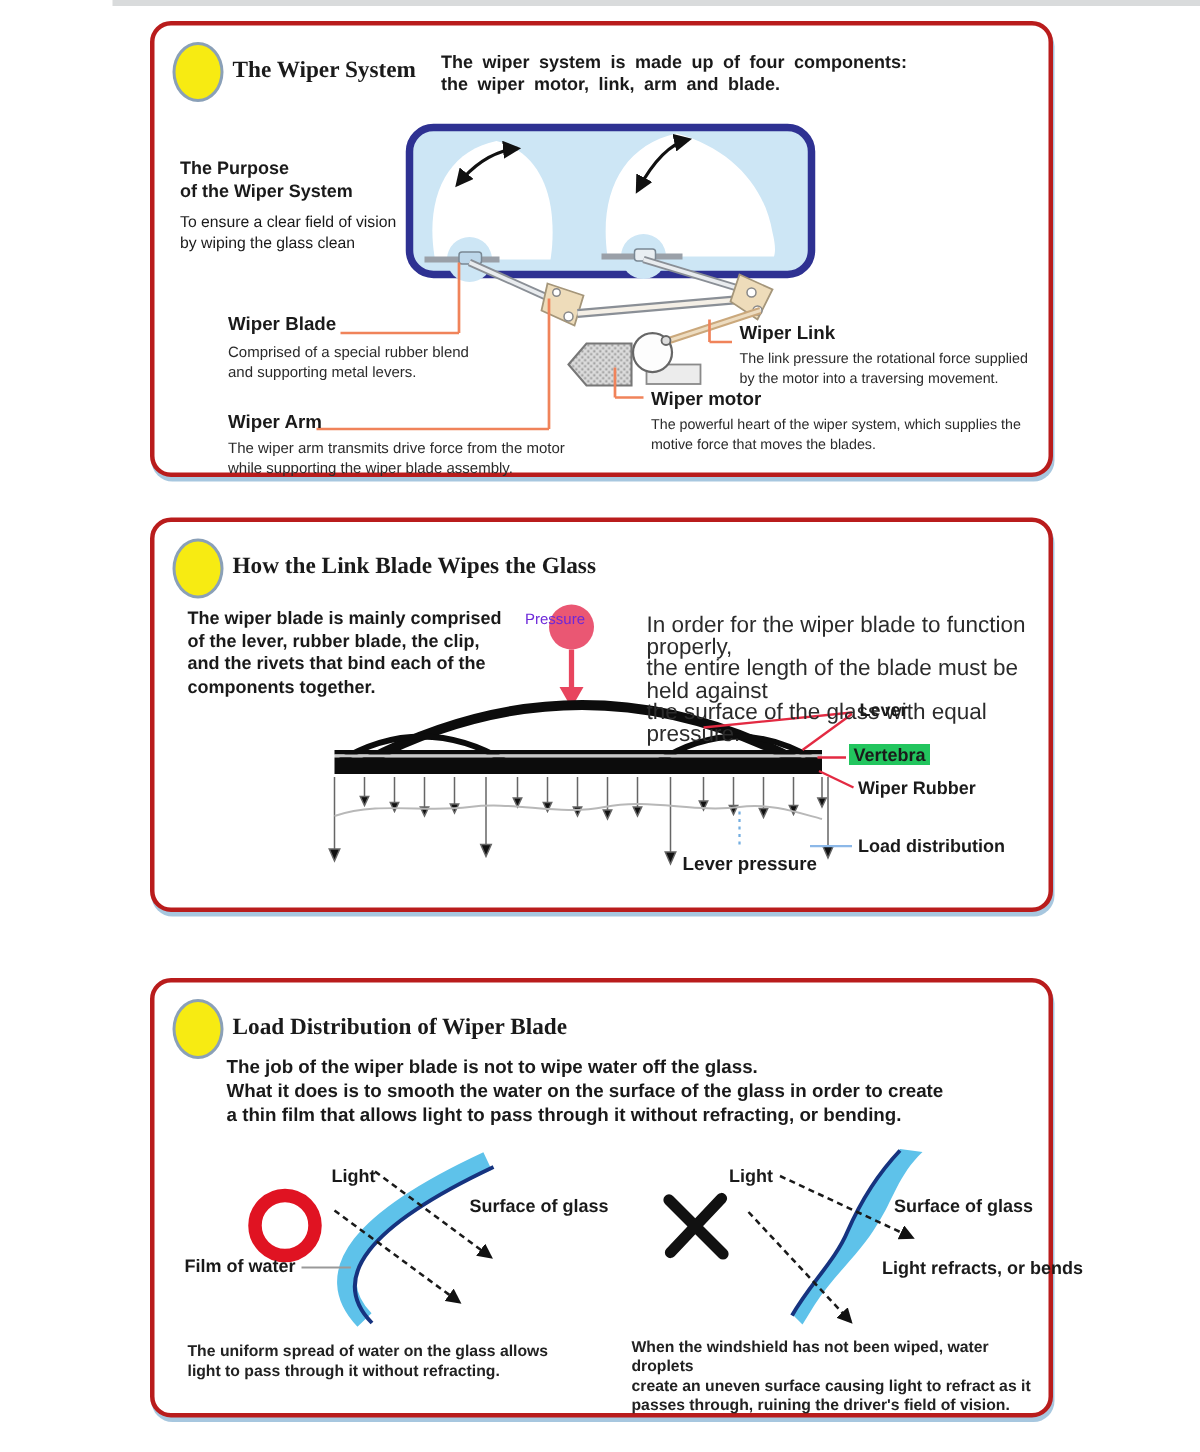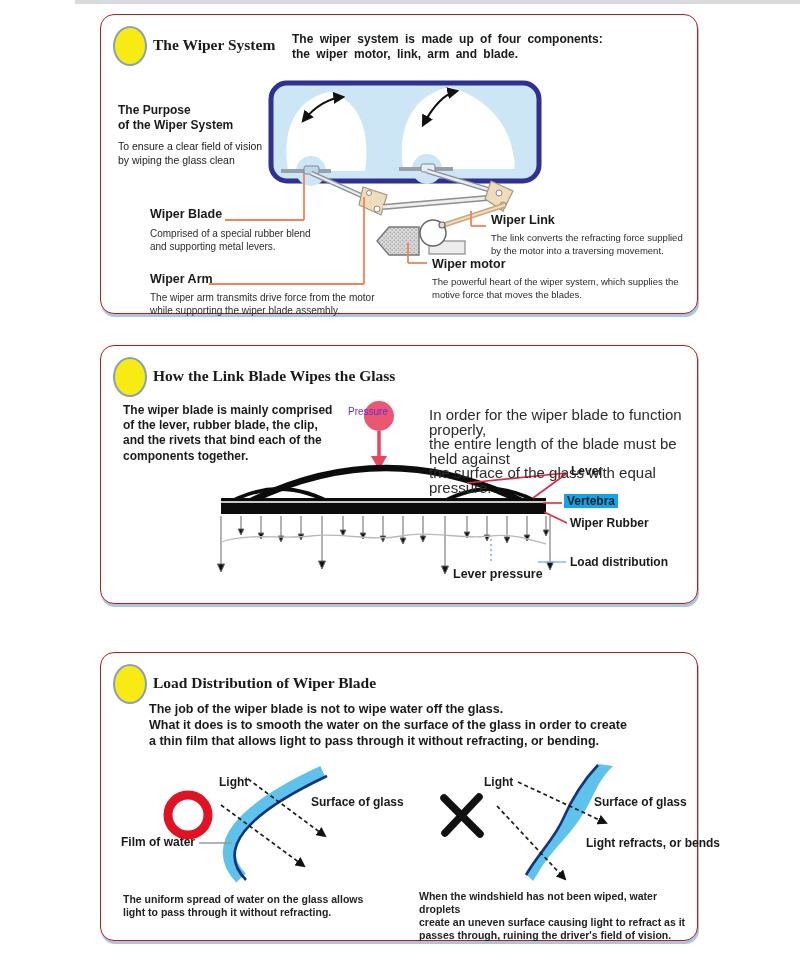--- a/index.html
+++ b/index.html
@@ -1,38 +1,38 @@
 <!DOCTYPE html>
 <html><head>
 <meta charset="utf-8">
 <style>
   html,body{margin:0;padding:0;background:#fff;}
   .page{position:relative;width:800px;height:968px;background:#fff;overflow:hidden;
         font-family:"Liberation Sans",sans-serif;color:#1a1a1a;}
   .topstrip{position:absolute;left:75px;top:0;width:725px;height:4px;background:#d9dbdc;}
   .panel{position:absolute;left:100px;width:596px;background:#fff;
-         border:1px solid #b91c1c;border-radius:14px;
+         border:3px solid #b91c1c;border-radius:14px;
          box-shadow:1px 3px 0 rgba(60,130,185,.45);}
   .p1{top:14px;height:298px;}
   .p2{top:345px;height:257px;}
   .p3{top:652px;height:287px;}
   .abs{position:absolute;white-space:pre-line;}
   .badge{position:absolute;left:12px;top:11px;width:30px;height:36px;border-radius:50%;
          background:#f7eb12;border:2px solid #8aa0b8;}
   .title{position:absolute;left:52px;top:21px;font-family:"Liberation Serif",serif;
          font-weight:bold;font-size:15.5px;white-space:nowrap;}
   .bold12{font-weight:bold;font-size:12px;line-height:15.2px;}
   .reg10{font-size:10px;line-height:13px;color:#2b2b2b;}
   .reg95{font-size:9.5px;line-height:12.5px;color:#2b2b2b;}
   .reg105{font-size:15px;line-height:14.5px;color:#2b2b2b;}
   .lbl{font-weight:bold;font-size:12.5px;white-space:nowrap;}
   .lbl2{font-weight:600;font-size:12px;white-space:nowrap;}
   .cap{font-weight:600;font-size:10.5px;line-height:13px;color:#222;}
   .pressure{font-size:10px;color:#6d28d9;white-space:nowrap;}
-  .hl{background:#0ea5e9;padding:0 3px;}
+  .hl{background:#22c55e;padding:0 3px;}
   svg{position:absolute;left:0;top:0;}
 </style>
 </head>
 <body>
 
 <div class="page">
   <div class="topstrip"></div>
 
   <div class="panel p1">
     <svg width="596" height="298" viewBox="0 0 596 298">
@@ -104,21 +104,21 @@
 the wiper motor, link, arm and blade.</div>
     <div class="abs" style="left:17px;top:124px;font-size:10.5px;line-height:14px;">To ensure a clear field of vision
 by wiping the glass clean</div>
     <div class="abs lbl" style="left:49px;top:192px;">Wiper Blade</div>
     <div class="abs reg10" style="left:49px;top:212px;width:250px;">Comprised of a special rubber blend
 and supporting metal levers.</div>
     <div class="abs lbl" style="left:49px;top:257px;">Wiper Arm</div>
     <div class="abs reg10" style="left:49px;top:276px;width:330px;">The wiper arm transmits drive force from the motor
 while supporting the wiper blade assembly.</div>
     <div class="abs lbl" style="left:390px;top:198px;">Wiper Link</div>
-    <div class="abs reg95" style="left:390px;top:217px;width:205px;">The link converts the refracting force supplied
+    <div class="abs reg95" style="left:390px;top:217px;width:205px;">The link pressure the rotational force supplied
 by the motor into a traversing movement.</div>
     <div class="abs lbl" style="left:331px;top:242px;">Wiper motor</div>
     <div class="abs reg95" style="left:331px;top:261px;width:265px;">The powerful heart of the wiper system, which supplies the
 motive force that moves the blades.</div>
   </div>
 
   <div class="panel p2">
     <svg width="596" height="257" viewBox="0 0 596 257">
 
       <g>

